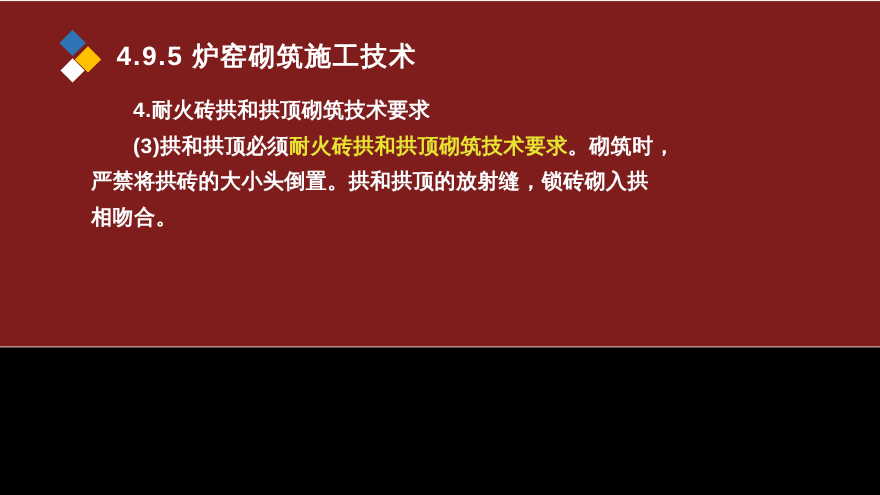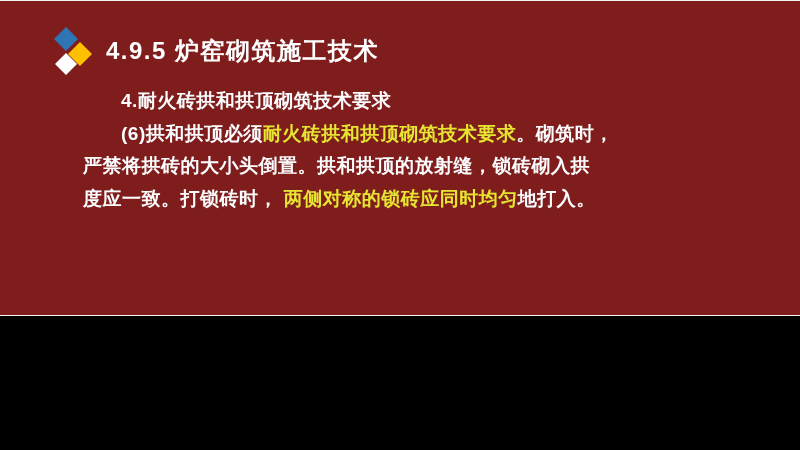--- a/index.html
+++ b/index.html
@@ -48,18 +48,18 @@
     <svg class="diamond-icon" width="48" height="52" viewBox="0 0 48 52">
       <polygon points="20,2 32,14 20,26 8,14" fill="#2E75B6"></polygon>
       <polygon points="34,17 46,29 34,41 22,29" fill="#FFC000"></polygon>
       <polygon points="20,28 31,39 20,50 9,39" fill="#FFFFFF"></polygon>
     </svg>
     <div class="slide-title">4.9.5 炉窑砌筑施工技术</div>
   </div>
 
   <div class="slide-body">
       <div class="body-line indent"><span class="wt">4.耐火砖拱和拱顶砌筑技术要求</span></div>
-      <div class="body-line indent"><span class="wt">(6)拱和拱顶必须</span><span class="hl">耐火砖拱和拱顶砌筑技术要求</span><span class="wt">。砌筑时，</span></div>
+      <div class="body-line indent"><span class="wt">(3)拱和拱顶必须</span><span class="hl">耐火砖拱和拱顶砌筑技术要求</span><span class="wt">。砌筑时，</span></div>
       <div class="body-line"><span class="wt">严禁将拱砖的大小头倒置。拱和拱顶的放射缝，锁砖砌入拱</span></div>
-      <div class="body-line"><span class="wt">度应一致。打锁砖时， </span><span class="hl">两侧对称的锁砖应同时均匀</span><span class="wt">地打入。</span></div>
+      <div class="body-line"><span class="wt">相吻合。</span></div>
     </div>
 
 </div>
 
 </body></html>

